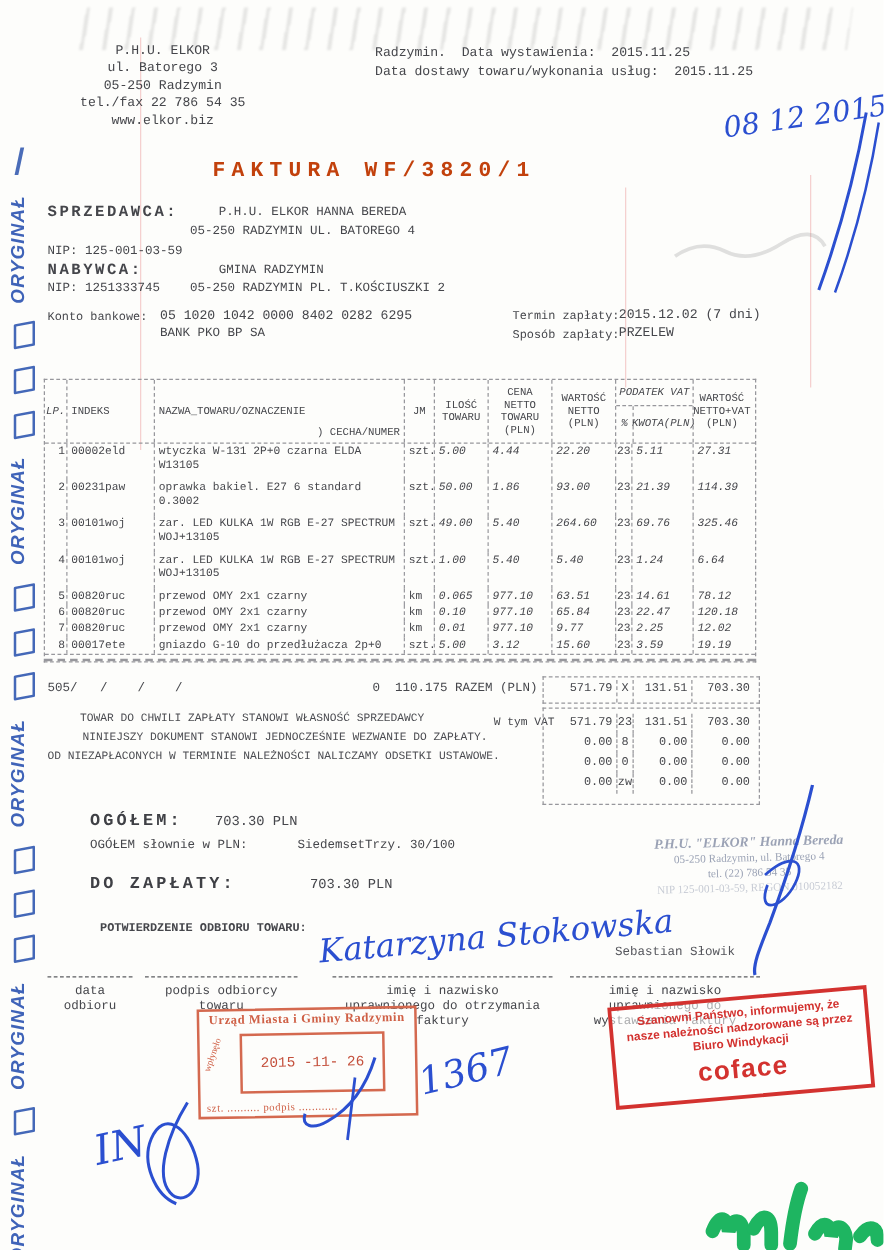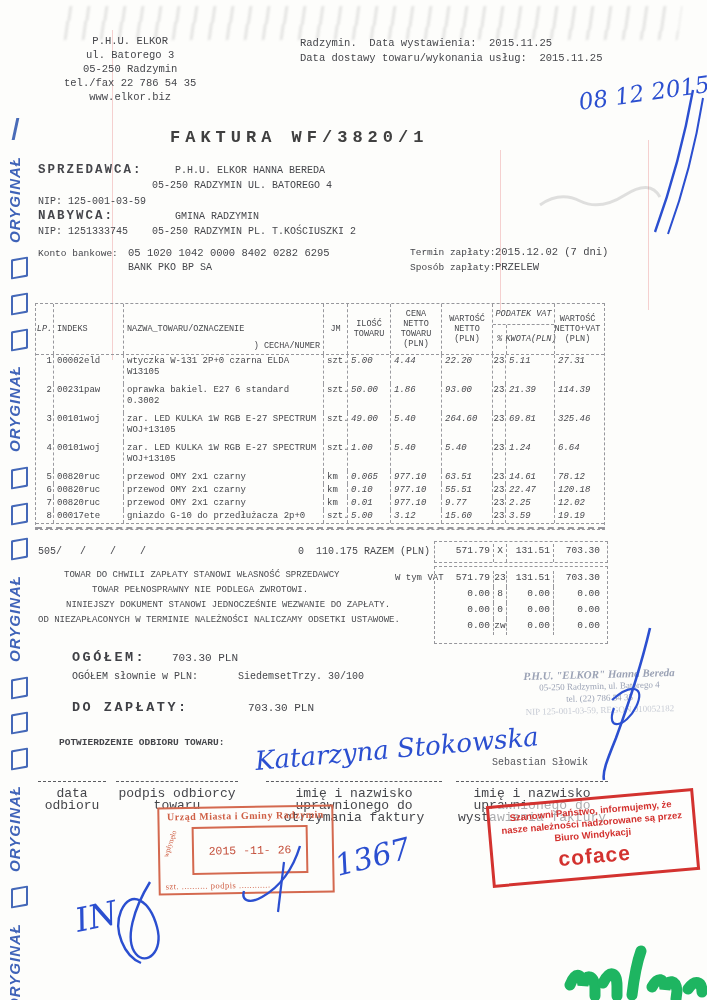--- a/index.html
+++ b/index.html
@@ -13,21 +13,21 @@
   .mlabel{writing-mode:vertical-rl;transform:rotate(180deg);
     font-family:"Liberation Sans",sans-serif;font-style:italic;font-weight:bold;
     font-size:15px;letter-spacing:1px;color:#3f63b8;margin-left:2px;}
   .msq{width:13px;height:16px;border:2px solid #4468b8;transform:skewY(-10deg);
     border-radius:1px;margin-left:7px;}
   
   .tw{position:absolute;font-size:10px;white-space:pre;}
   
   .company-block{position:absolute;left:64px;top:34px;font-size:10.5px;line-height:14px;text-align:center;}
   .dates-block{position:absolute;left:300px;top:36px;font-size:10.5px;line-height:15px;text-align:left;width:366px;}
-  .title{position:absolute;left:170px;top:128px;font-size:17px;font-weight:bold;letter-spacing:5px;color:#404040;}
+  .title{position:absolute;left:170px;top:128px;font-size:17px;font-weight:bold;letter-spacing:5px;color:#c2410c;}
   .party-label{font-weight:bold;letter-spacing:2px;font-size:12.5px;}
   
   .tbl{position:absolute;left:35px;top:303px;width:568px;border:1px dashed #97979c;
        font-size:9px;color:#46474c;background:transparent;}
   .thead{display:grid;grid-template-columns:17px 70px 200px 24px 43px 51px 51px 62px 46px;
          border-bottom:1px dashed #97979c;height:50px;}
   .hc{border-left:1px dashed #97979c;display:flex;align-items:center;justify-content:center;
       text-align:center;font-size:8.5px;line-height:1.2;white-space:pre-line;position:relative;}
   .hc:first-child{border-left:none;font-style:italic;}
   .hc-name{justify-content:flex-start;align-items:center;padding-left:3px;}
@@ -56,21 +56,21 @@
   .big-label{font-weight:bold;letter-spacing:2.5px;font-size:13.5px;color:#3f4045;}
   
   .seller-stamp{position:absolute;left:497px;top:668px;width:205px;text-align:center;
     transform:rotate(-1.5deg);color:#8a93a9;opacity:.85;
     font-family:"Liberation Serif","DejaVu Serif",serif;}
   .seller-stamp .l1{font-size:11px;font-weight:bold;font-style:italic;}
   .seller-stamp .ln{font-size:9px;line-height:12px;}
   .seller-stamp .lfade{opacity:.55;}
   
   .sig-line{position:absolute;border-bottom:1px dashed #5b5c60;height:1px;}
-  .sig-label{position:absolute;font-size:13px;text-align:center;line-height:12px;}
+  .sig-label{position:absolute;font-size:10px;text-align:center;line-height:12px;}
   
   .urzad{position:absolute;left:158px;top:806px;width:176px;height:88px;border:2px solid #d4694f;
     transform:rotate(-1deg);color:#cf6046;font-family:"Liberation Serif","DejaVu Serif",serif;box-sizing:border-box;}
   .urzad .utitle{font-size:10px;font-weight:bold;text-align:center;margin-top:2px;letter-spacing:.5px;}
   .urzad .udatebox{position:absolute;left:32px;top:18px;width:112px;height:44px;border:2px solid #d4694f;
     display:flex;align-items:center;justify-content:center;font-family:"Liberation Mono",monospace;
     font-size:11.5px;color:#c4503c;}
   .urzad .uside{position:absolute;left:-4px;top:30px;font-size:7.5px;transform:rotate(-70deg);}
   .urzad .ubottom{position:absolute;left:5px;bottom:2px;font-size:8.5px;letter-spacing:.5px;}
   .coface{position:absolute;left:489px;top:797px;width:208px;height:82px;border:3px solid #d3322f;
@@ -212,21 +212,21 @@
       <div class="tc">00101woj</div>
       <div class="tc">
           <div>zar. LED KULKA 1W RGB E-27 SPECTRUM</div>
           <div>WOJ+13105</div>
         </div>
       <div class="tc">szt.</div>
       <div class="tc num">49.00</div>
       <div class="tc num">5.40</div>
       <div class="tc num">264.60</div>
       <div class="tc ctr">23</div>
-      <div class="tc num">69.81</div>
+      <div class="tc num">69.76</div>
       <div class="tc num">325.46</div>
     </div>
     <div class="trow r2">
       <div class="tc">4</div>
       <div class="tc">00101woj</div>
       <div class="tc">
           <div>zar. LED KULKA 1W RGB E-27 SPECTRUM</div>
           <div>WOJ+13105</div>
         </div>
       <div class="tc">szt.</div>
@@ -250,21 +250,21 @@
       <div class="tc num">14.61</div>
       <div class="tc num">78.12</div>
     </div>
     <div class="trow r1">
       <div class="tc">6</div>
       <div class="tc">00820ruc</div>
       <div class="tc">przewod OMY 2x1 czarny</div>
       <div class="tc">km</div>
       <div class="tc num">0.10</div>
       <div class="tc num">977.10</div>
-      <div class="tc num">55.51</div>
+      <div class="tc num">65.84</div>
       <div class="tc ctr">23</div>
       <div class="tc num">22.47</div>
       <div class="tc num">120.18</div>
     </div>
     <div class="trow r1">
       <div class="tc">7</div>
       <div class="tc">00820ruc</div>
       <div class="tc">przewod OMY 2x1 czarny</div>
       <div class="tc">km</div>
       <div class="tc num">0.01</div>
@@ -326,40 +326,39 @@
     <div class="sumrow">
       <div>0.00</div>
       <div class="mid">zw</div>
       <div>0.00</div>
       <div>0.00</div>
     </div>
   </div>
 
   <div class="notes">
     <div style="margin-left:26px;">TOWAR DO CHWILI ZAPŁATY STANOWI WŁASNOŚĆ SPRZEDAWCY</div>
-    <div style="margin-left:54px;">TOWAR PEŁNOSPRAWNY NIE PODLEGA ZWROTOWI.</div>
     <div style="margin-left:28px;">NINIEJSZY DOKUMENT STANOWI JEDNOCZEŚNIE WEZWANIE DO ZAPŁATY.</div>
     <div>OD NIEZAPŁACONYCH W TERMINIE NALEŻNOŚCI NALICZAMY ODSETKI USTAWOWE.</div>
   </div>
 
   <div class="totline big-label" style="left:72px;top:650px;">OGÓŁEM:</div>
   <div class="totline" style="left:172px;top:652px;font-size:11px;">703.30 PLN</div>
   <div class="totline" style="left:72px;top:671px;">OGÓŁEM słownie w PLN:</div>
   <div class="totline" style="left:238px;top:671px;">SiedemsetTrzy. 30/100</div>
   <div class="totline big-label" style="left:72px;top:700px;">DO ZAPŁATY:</div>
   <div class="totline" style="left:248px;top:702px;font-size:11px;">703.30 PLN</div>
 
   <div class="seller-stamp">
     <div class="l1">P.H.U. "ELKOR" Hanna Bereda</div>
     <div class="ln">05-250 Radzymin, ul. Batorego 4</div>
     <div class="ln">tel. (22) 786 54 35</div>
     <div class="ln lfade">NIP 125-001-03-59, REGON 010052182</div>
   </div>
 
-  <div class="tw" style="left:59px;top:737px;font-weight:bold;font-size:9.5px;text-align:right;">POTWIERDZENIE ODBIORU TOWARU:</div>
+  <div class="tw" style="left:80px;top:737px;font-weight:bold;font-size:9.5px;text-align:right;">POTWIERDZENIE ODBIORU TOWARU:</div>
   <div class="tw" style="left:492px;top:757px;color:#55565c;">Sebastian Słowik</div>
 
   <div class="sig-line" style="left:38px;top:780px;width:68px;"></div>
   <div class="sig-line" style="left:116px;top:780px;width:122px;"></div>
   <div class="sig-line" style="left:266px;top:780px;width:176px;"></div>
   <div class="sig-line" style="left:456px;top:780px;width:152px;"></div>
 
   <div class="sig-label" style="left:38px;top:788px;width:68px;">data odbioru</div>
   <div class="sig-label" style="left:116px;top:788px;width:122px;">podpis odbiorcy towaru</div>
   <div class="sig-label" style="left:266px;top:788px;width:176px;">

